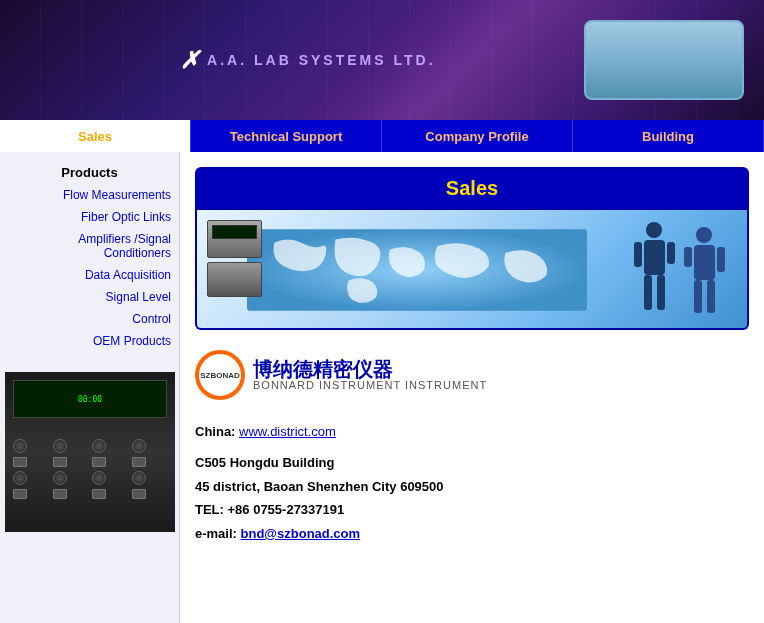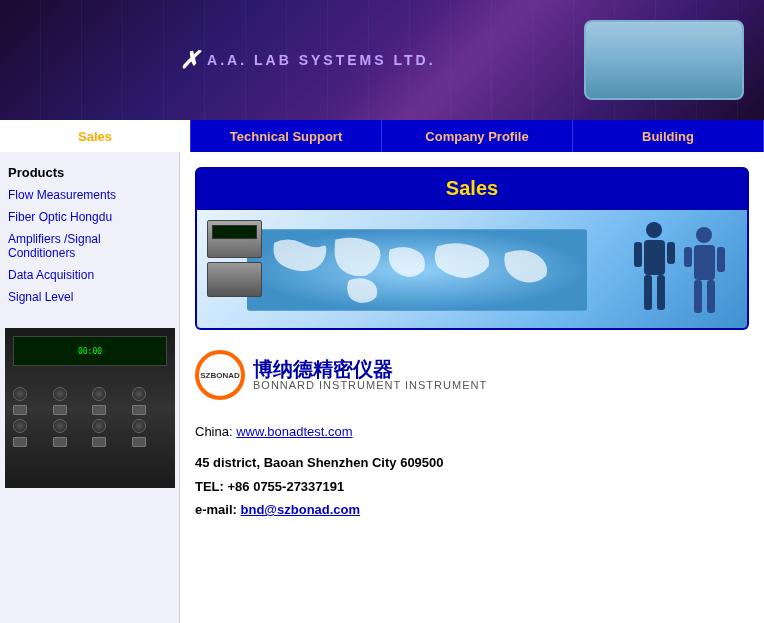--- a/index.html
+++ b/index.html
@@ -92,28 +92,30 @@
       background: #f0f0f8;
       border-right: 1px solid #ccccdd;
       flex-shrink: 0;
       padding-top: 5px;
     }
     .sidebar-section-title {
       font-weight: bold;
       font-size: 13px;
       color: #000;
       padding: 8px 8px 4px 8px;
+      text-align: center;
     }
     .sidebar-item {
       font-size: 12px;
       color: #0000cc;
       padding: 4px 8px;
       cursor: pointer;
       text-decoration: none;
       display: block;
+      text-align: right;
     }
     .sidebar-image {
       margin-top: 20px;
       width: 170px;
       height: 160px;
       margin-left: 5px;
       background: #222;
       overflow: hidden;
       position: relative;
     }
@@ -129,21 +131,21 @@
     }
     .panel-knob {
       width: 14px;
       height: 14px;
       background: radial-gradient(circle, #555, #222);
       border-radius: 50%;
       border: 1px solid #666;
     }
     .panel-screen {
       grid-column: span 4;
-      height: 30px;
+      height: 38px;
       background: #002200;
       border: 1px solid #444;
       display: flex;
       align-items: center;
       justify-content: center;
       color: #00ff00;
       font-size: 8px;
       font-family: monospace;
       margin-bottom: 17px;
     }
@@ -227,21 +229,21 @@
       letter-spacing: 1px;
     }
 
     
     .contact-info {
       margin-top: 20px;
       font-size: 13px;
       line-height: 1.8;
     }
     .contact-info .china-label {
-      font-weight: normal;
+      font-weight: bold;
     }
     .contact-info a {
       color: #0000cc;
     }
     .contact-info .address-block {
       font-weight: bold;
       margin-top: 8px;
     }
 
     
@@ -275,24 +277,26 @@
   <div class="nav-item">
     <span>Building</span>
   </div>
 </div>
 
 <div id="main">
 
   <div id="sidebar">
     <div class="sidebar-section-title">Products</div>
     <a class="sidebar-item">Flow Measurements</a>
-    <a class="sidebar-item">Fiber Optic Hongdu</a>
+    <a class="sidebar-item">Fiber Optic Links</a>
     <a class="sidebar-item">Amplifiers /Signal Conditioners</a>
     <a class="sidebar-item">Data Acquisition</a>
     <a class="sidebar-item">Signal Level</a>
+    <a class="sidebar-item">Control</a>
+    <a class="sidebar-item">OEM Products</a>
 
     <div class="sidebar-image">
       <div class="device-panel">
         <div class="panel-screen">00:00</div>
         <div class="panel-knob"></div>
         <div class="panel-knob"></div>
         <div class="panel-knob"></div>
         <div class="panel-knob"></div>
         <div class="panel-btn"></div>
         <div class="panel-btn"></div>
@@ -367,23 +371,24 @@
         <div class="bonad-text-area">
           <span class="bonad-chinese">博纳德精密仪器</span>
           <span class="bonad-english">BONNARD INSTRUMENT INSTRUMENT</span>
         </div>
       </div>
     </div>
 
     <div class="contact-info">
       <p>
         <span class="china-label">China:</span>
-        <a href="#">www.bonadtest.com</a>
+        <a href="#">www.district.com</a>
       </p>
       <div class="address-block">
+        <p>C505 Hongdu Building</p>
         <p>45 district, Baoan Shenzhen City 609500</p>
         <p>TEL: +86 0755-27337191</p>
         <p>
           <span>e-mail:</span>
           <a href="#">bnd@szbonad.com</a>
         </p>
       </div>
     </div>
   </div>
 </div>

